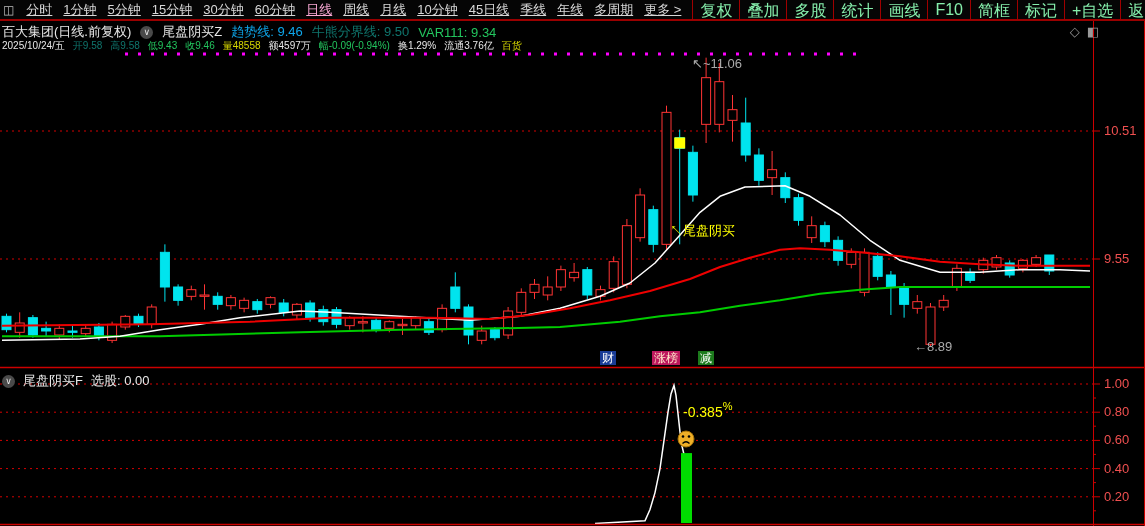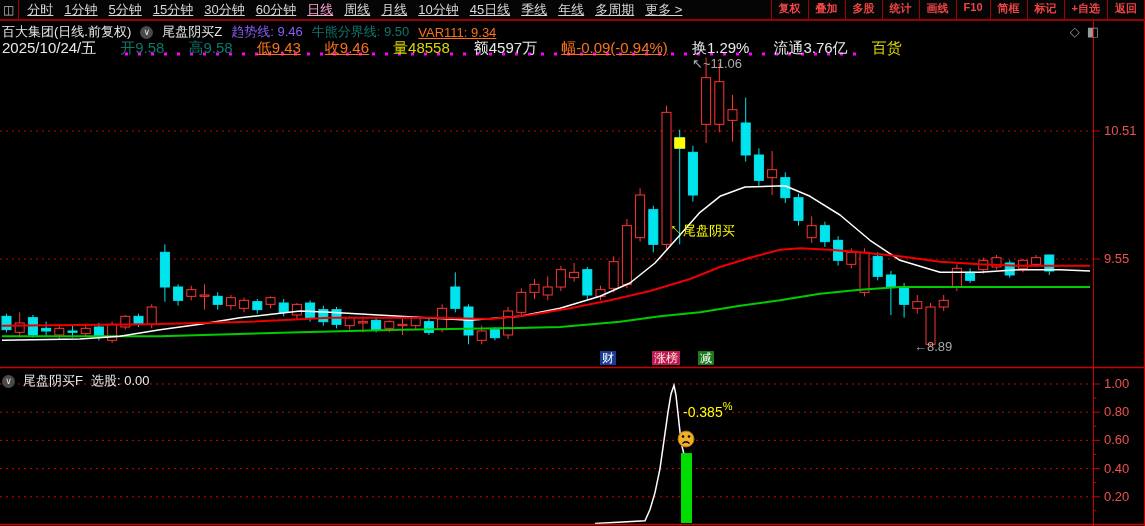--- a/index.html
+++ b/index.html
@@ -7,29 +7,29 @@
           font-family:"Liberation Sans",sans-serif;-webkit-font-smoothing:none;}
   
   #topbar{position:absolute;left:0;top:0;width:1145px;height:21px;background:#050505;
           border-bottom:2px solid #9a0000;display:flex;align-items:center;box-sizing:border-box;z-index:5;}
   #win-icon{color:#bbb;font-size:12px;margin:0 4px 0 3px;}
   #topbar-divider{width:1px;height:21px;background:#a00000;margin-right:8px;}
   .period{color:#d8d8d8;font-size:13px;margin-right:11px;white-space:nowrap;cursor:default;text-decoration:underline;}
   .period.active{color:#f9a8d4;}
   #topbar-spacer{flex:1;}
   #right-btns{display:flex;height:21px;border-left:1px solid #a00000;}
-  .rbtn{color:#ef4444;font-size:11px;padding:2px 7px 0 7px;border-right:1px solid #a00000;white-space:nowrap;font-weight:bold;}
+  .rbtn{color:#86efac;font-size:16px;padding:2px 7px 0 7px;border-right:1px solid #a00000;white-space:nowrap;}
   
   .overlay{position:absolute;z-index:4;display:flex;align-items:center;white-space:nowrap;}
   #row2{left:2px;top:23px;gap:9px;font-size:13px;}
-  #row3{left:2px;top:39px;gap:24px;font-size:15px;}
+  #row3{left:2px;top:39px;gap:8px;font-size:10px;}
   .chev{display:inline-flex;align-items:center;justify-content:center;width:13px;height:13px;
         border-radius:50%;background:#4a4a4a;color:#e8e8e8;font-size:9px;line-height:1;}
-  .t-white{color:#e8e8e8;} .t-gray{color:#8b5cf6;} .t-red{color:#0f766e;}
-  .t-green{color:#f97316;text-decoration:underline;} .t-yellow{color:#d8d800;}
+  .t-white{color:#e8e8e8;} .t-gray{color:#0ea5e9;} .t-red{color:#0f766e;}
+  .t-green{color:#22c55e;} .t-yellow{color:#d8d800;}
   #corner-icons{right:46px;top:24px;gap:7px;color:#999;font-size:13px;}
   
   .mini{position:absolute;z-index:4;top:351px;height:14px;font-size:12px;line-height:14px;
         text-align:center;color:#fff;padding:0 2px;}
   #btn-cai{left:600px;background:#1a3c96;}
   #btn-zhangbang{left:652px;background:#be185d;color:#ffe6c8;}
   #btn-jian{left:698px;background:#1c7a1c;}
   
   #subhdr{left:2px;top:372px;gap:8px;font-size:13px;}
   svg{position:absolute;left:0;top:0;z-index:1;}

